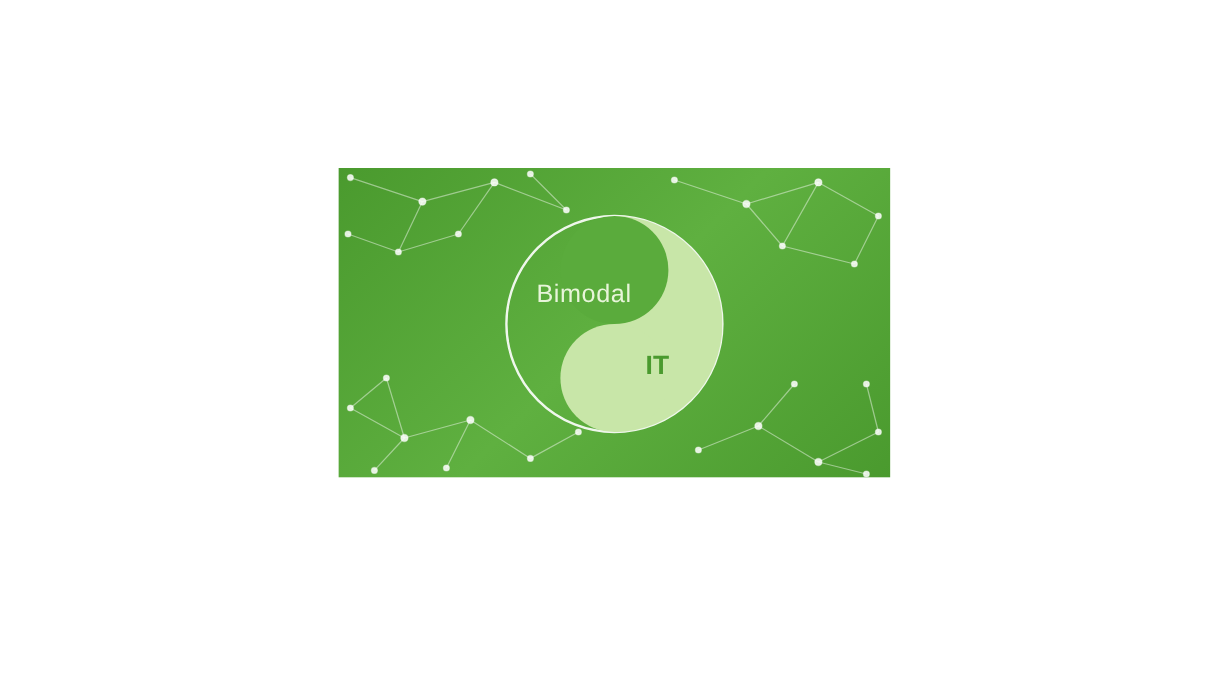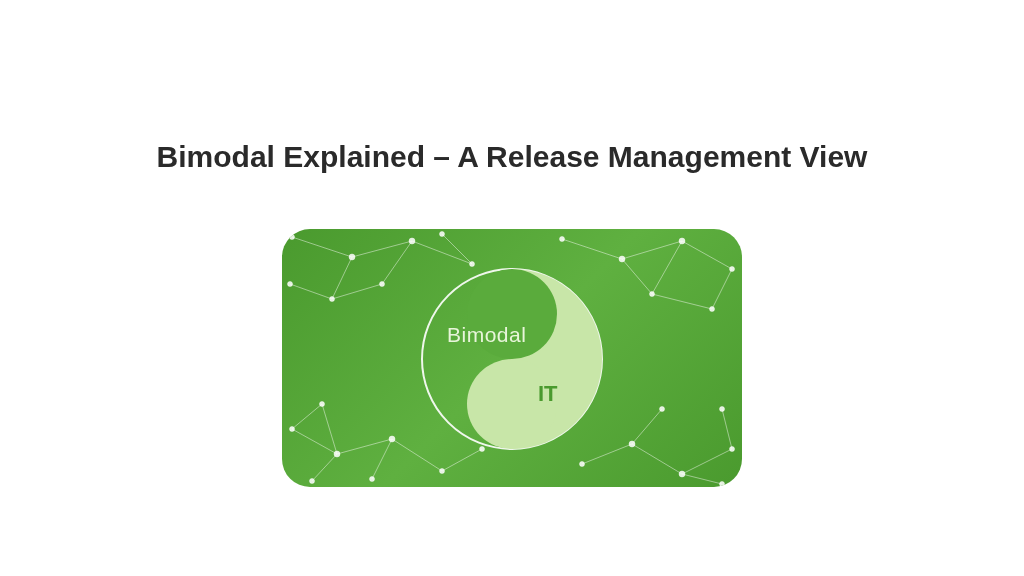--- a/index.html
+++ b/index.html
@@ -23,21 +23,20 @@
       font-weight: bold;
       color: #2a2a2a;
       text-align: center;
       margin-bottom: 55px;
     }
     .graphic-container {
       width: 460px;
       height: 258px;
       position: relative;
       overflow: hidden;
-      border-radius: 28px;
     }
     .graphic-bg {
       position: absolute;
       inset: 0;
       background: linear-gradient(135deg, #4a9a2e 0%, #5fb040 50%, #4a9a2e 100%);
     }
     .network-overlay {
       position: absolute;
       inset: 0;
     }
@@ -56,21 +55,20 @@
       top: 152px;
       color: #4a9a2e;
       font-size: 22px;
       font-weight: 600;
     }
   </style>
 </head>
 <body>
 
 <div class="slide">
-  <h1 class="title">Bimodal Explained – A Release Management View</h1>
 
   <div class="graphic-container">
     <div class="graphic-bg"></div>
 
     <svg class="network-overlay" viewBox="0 0 460 258" preserveAspectRatio="none">
       <g stroke="rgba(255,255,255,0.45)" stroke-width="1" fill="rgba(255,255,255,0.85)">
 
         <line x1="10" y1="8" x2="70" y2="28"></line>
           <line x1="70" y1="28" x2="50" y2="70"></line>
           <line x1="50" y1="70" x2="8" y2="55"></line>

